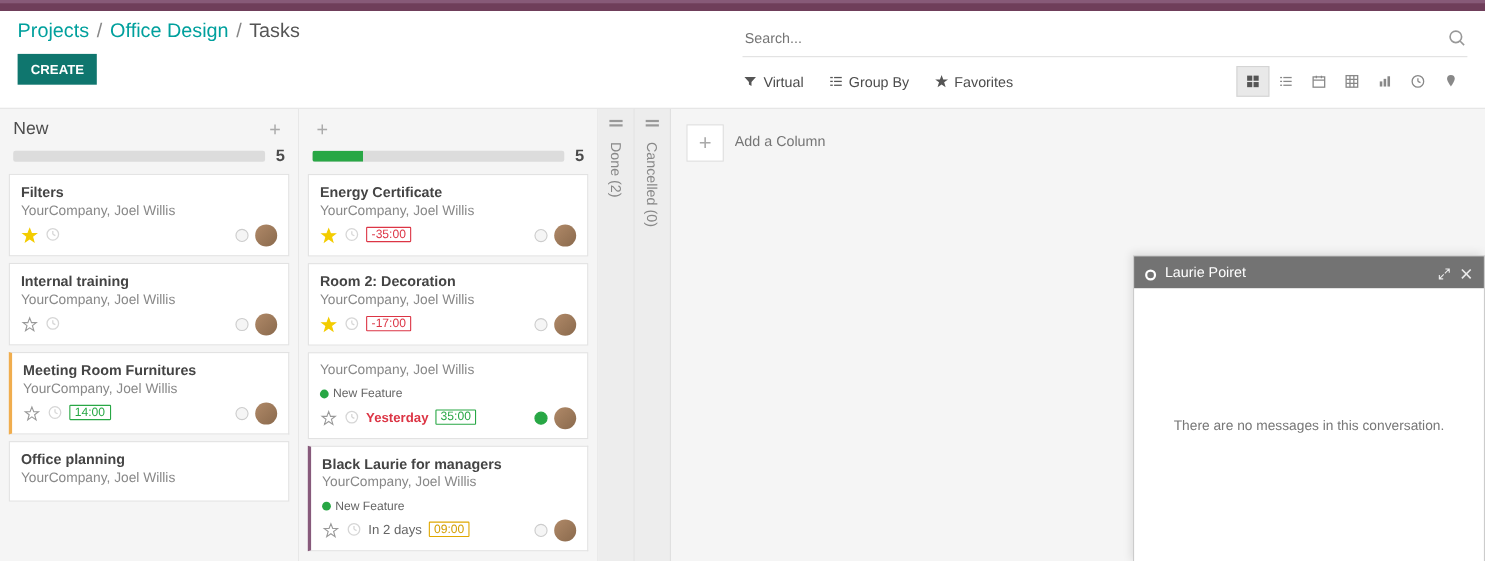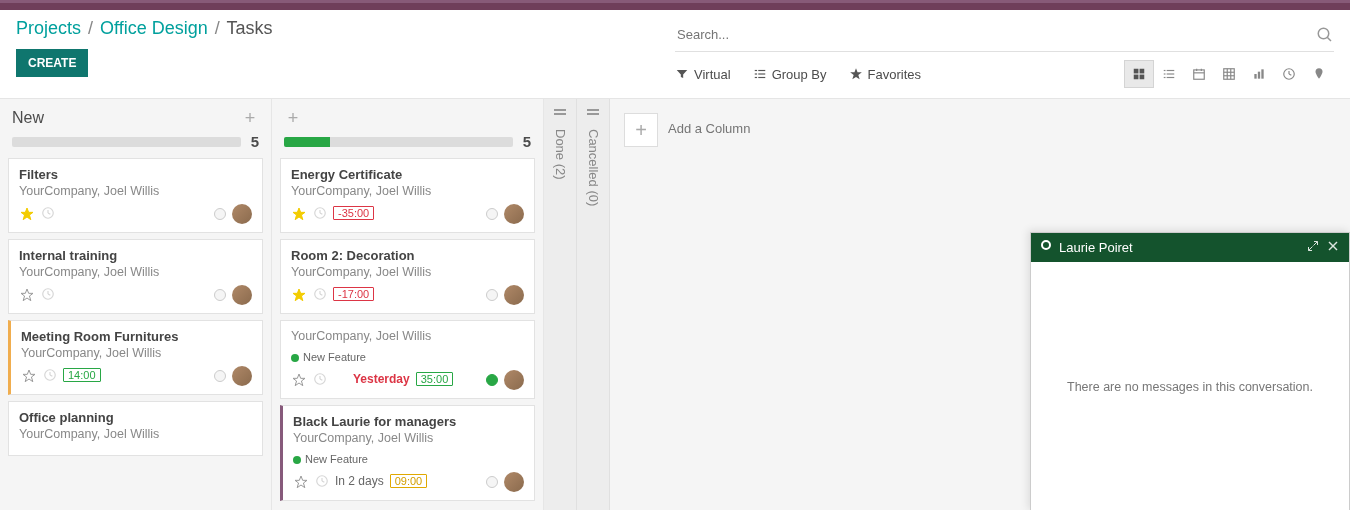--- a/index.html
+++ b/index.html
@@ -49,21 +49,21 @@
 .card-footer { display: flex; align-items: center; }
 .left-icons { display: flex; align-items: flex-start; gap: 6px; }
 .star { width: 16px; height: 16px; }
 .star.fill { fill: #f3cc00; stroke: #f3cc00; }
 .star.empty { fill: none; stroke: #999; }
 .clock-ico { width: 14px; height: 14px; opacity: .4; }
 .time-tag { font-size: 11px; border: 1px solid; padding: 0 4px; border-radius: 1px; }
 .time-red { color: #dc3545; border-color: #dc3545; }
 .time-green { color: #28a745; border-color: #28a745; }
 .time-yellow { color: #d39e00; border-color: #e0a800; }
-.date-red { color: #dc3545; font-weight: bold; font-size: 12px; margin-left: 20px; }
+.date-red { color: #dc3545; font-weight: bold; font-size: 12px; }
 .date-normal { color: #666; font-size: 12px; }
 .right-icons { margin-left: auto; display: flex; align-items: center; gap: 6px; }
 .status-dot { width: 12px; height: 12px; border-radius: 50%; border: 1px solid #ccc; }
 .status-green { background: #28a745; border-color: #28a745; }
 .status-grey { background: #f5f5f5; }
 .avatar { width: 20px; height: 20px; border-radius: 50%; background: linear-gradient(135deg,#b08968,#8a6a4d); display: inline-block; }
 .tag-row { margin-bottom: 6px; }
 .tag { font-size: 11px; color: #666; }
 .tag-dot { width: 8px; height: 8px; border-radius: 50%; display: inline-block; margin-right: 4px; vertical-align: middle; }
 .tag-green { background: #28a745; }
@@ -73,21 +73,21 @@
 .folded-col .bar-icon { width: 12px; height: 2px; background: #999; margin-bottom: 2px; }
 .folded-label { writing-mode: vertical-rl; text-orientation: mixed; color: #888; margin-top: 12px; font-size: 13px; }
 
 
 .add-column-area { padding: 14px; display: flex; align-items: flex-start; }
 .add-col-btn { width: 34px; height: 34px; border: 1px solid #ddd; background: #fff; display: flex; align-items: center; justify-content: center; color: #aaa; font-size: 20px; cursor: pointer; margin-right: 10px; }
 .add-col-input { border: none; background: transparent; outline: none; color: #888; font-size: 13px; padding: 8px 0; }
 
 
 .chat-dock { position: absolute; right: 0; bottom: 0; width: 320px; background: #fff; border: 1px solid #ccc; box-shadow: -2px -2px 8px rgba(0,0,0,.1); display: flex; flex-direction: column; height: 280px; }
-.chat-head { background: #14532d; color: #fff; display: flex; align-items: flex-start; padding: 7px 10px; font-size: 13px; }
+.chat-head { background: #737373; color: #fff; display: flex; align-items: flex-end; padding: 7px 10px; font-size: 13px; }
 .presence-dot { width: 10px; height: 10px; border: 2px solid #fff; border-radius: 50%; margin-right: 8px; }
 .chat-title { flex: 1; font-weight: 500; }
 .chat-ctrl { margin-left: 8px; cursor: pointer; opacity: .85; }
 .chat-body { flex: 1; display: flex; align-items: center; justify-content: center; color: #777; font-size: 12.5px; }
 
 svg { display: block; }
 </style>
 </head>
 <body>
 

